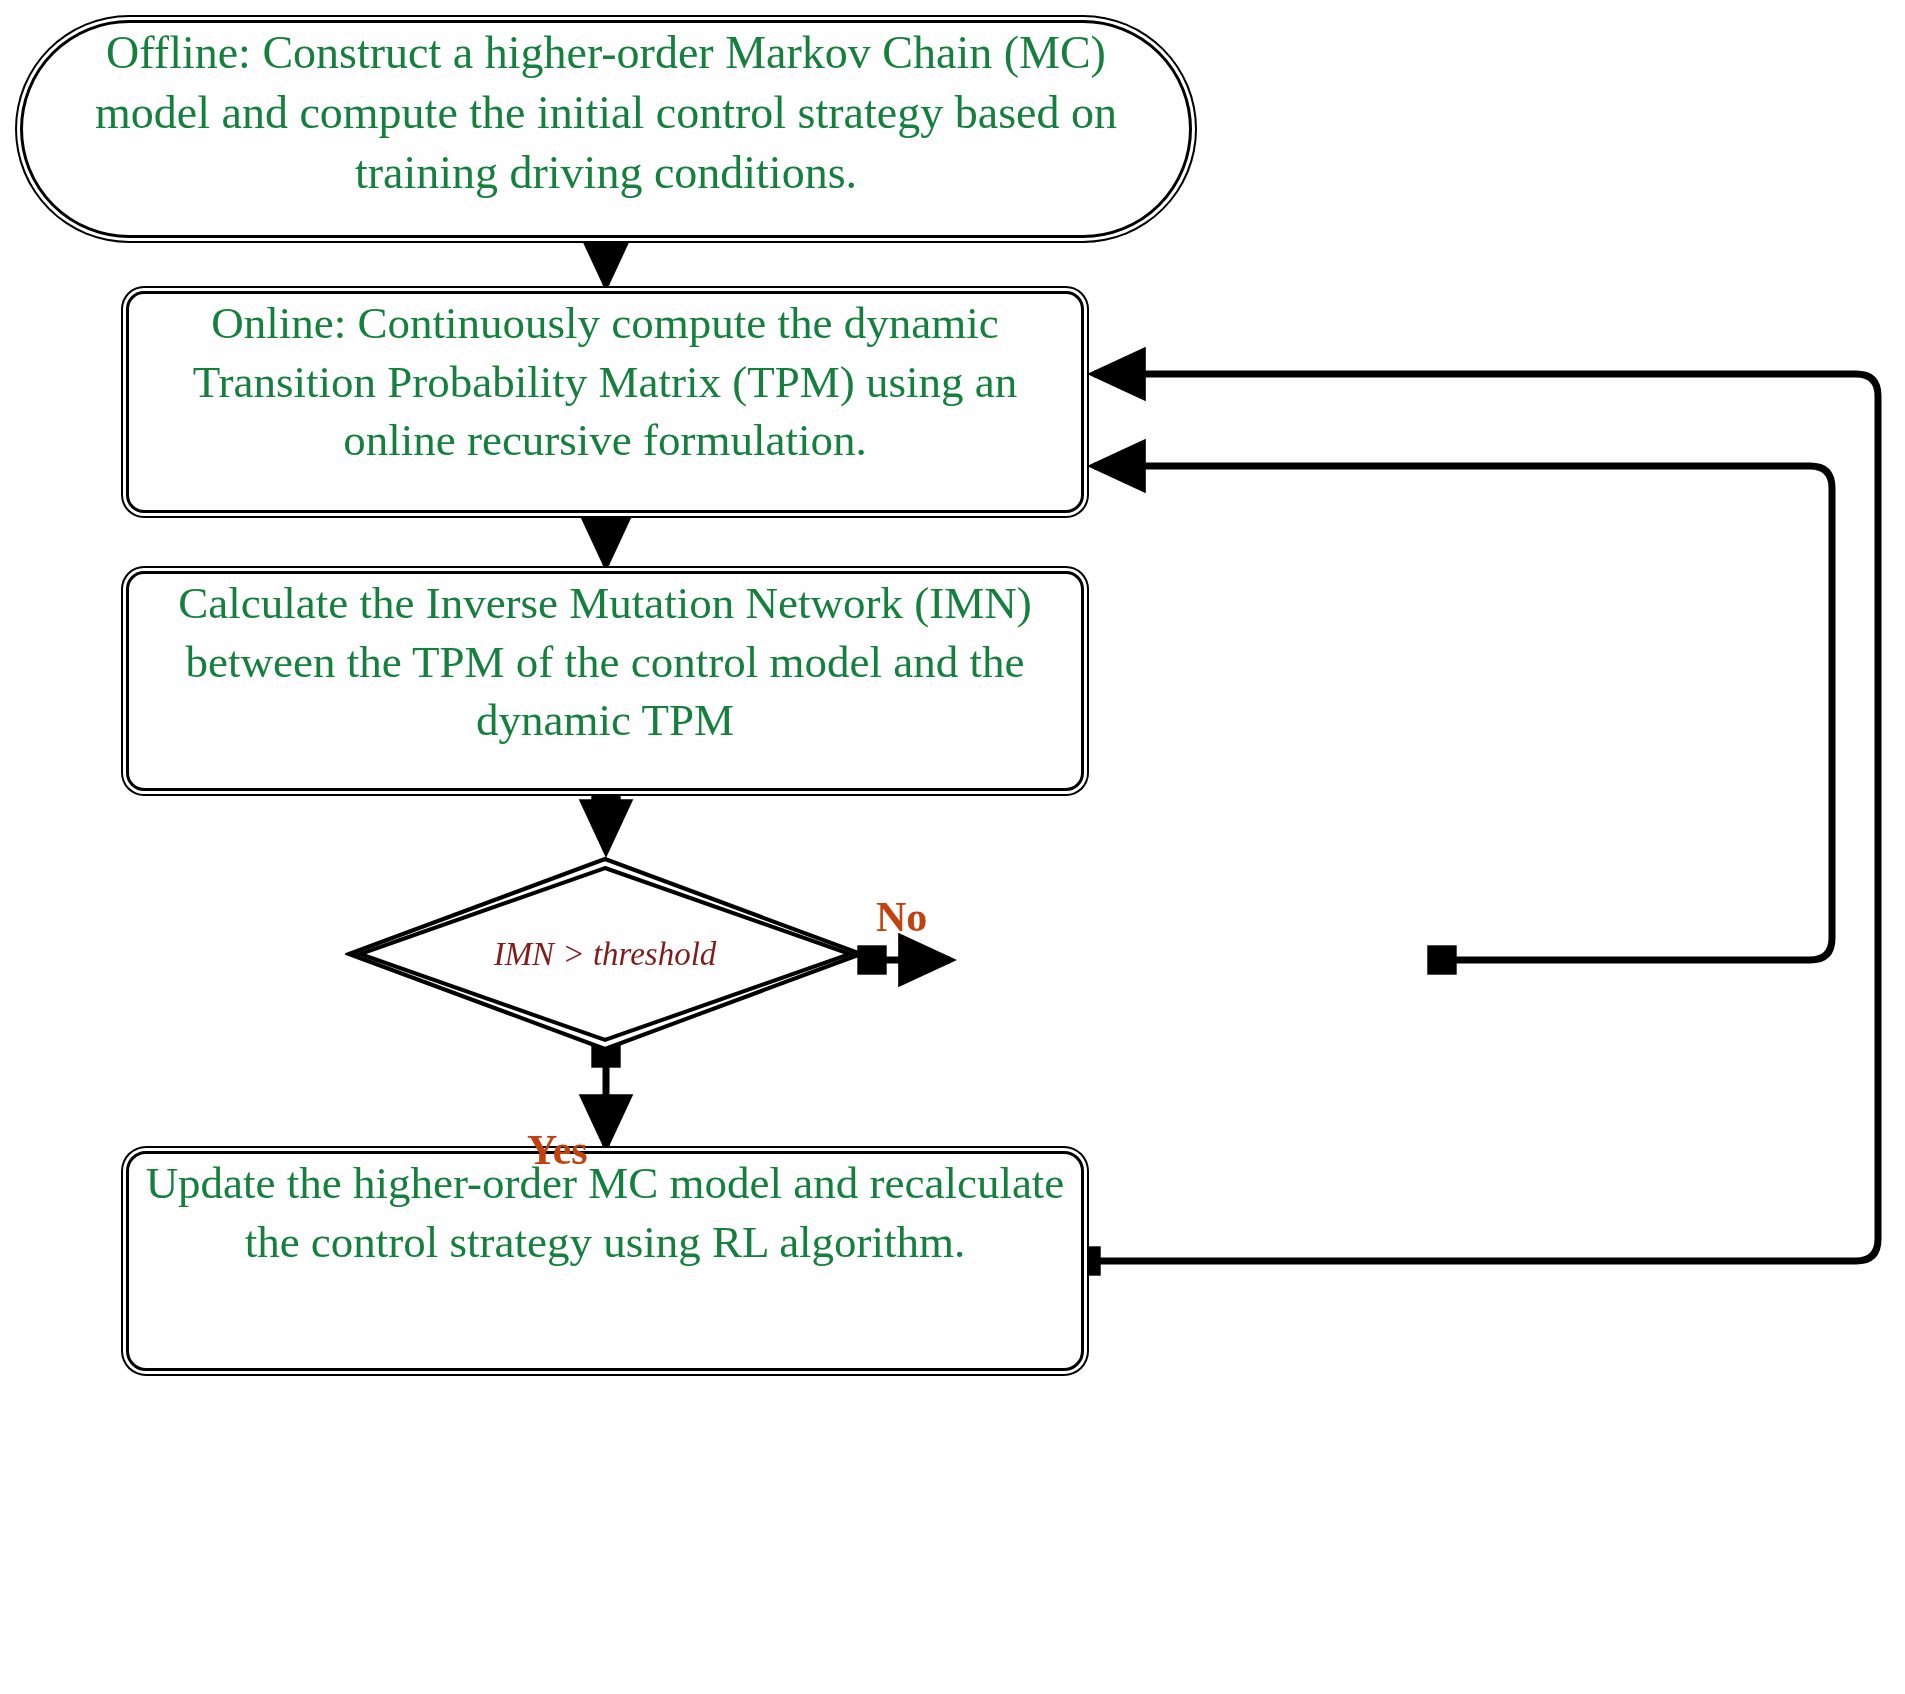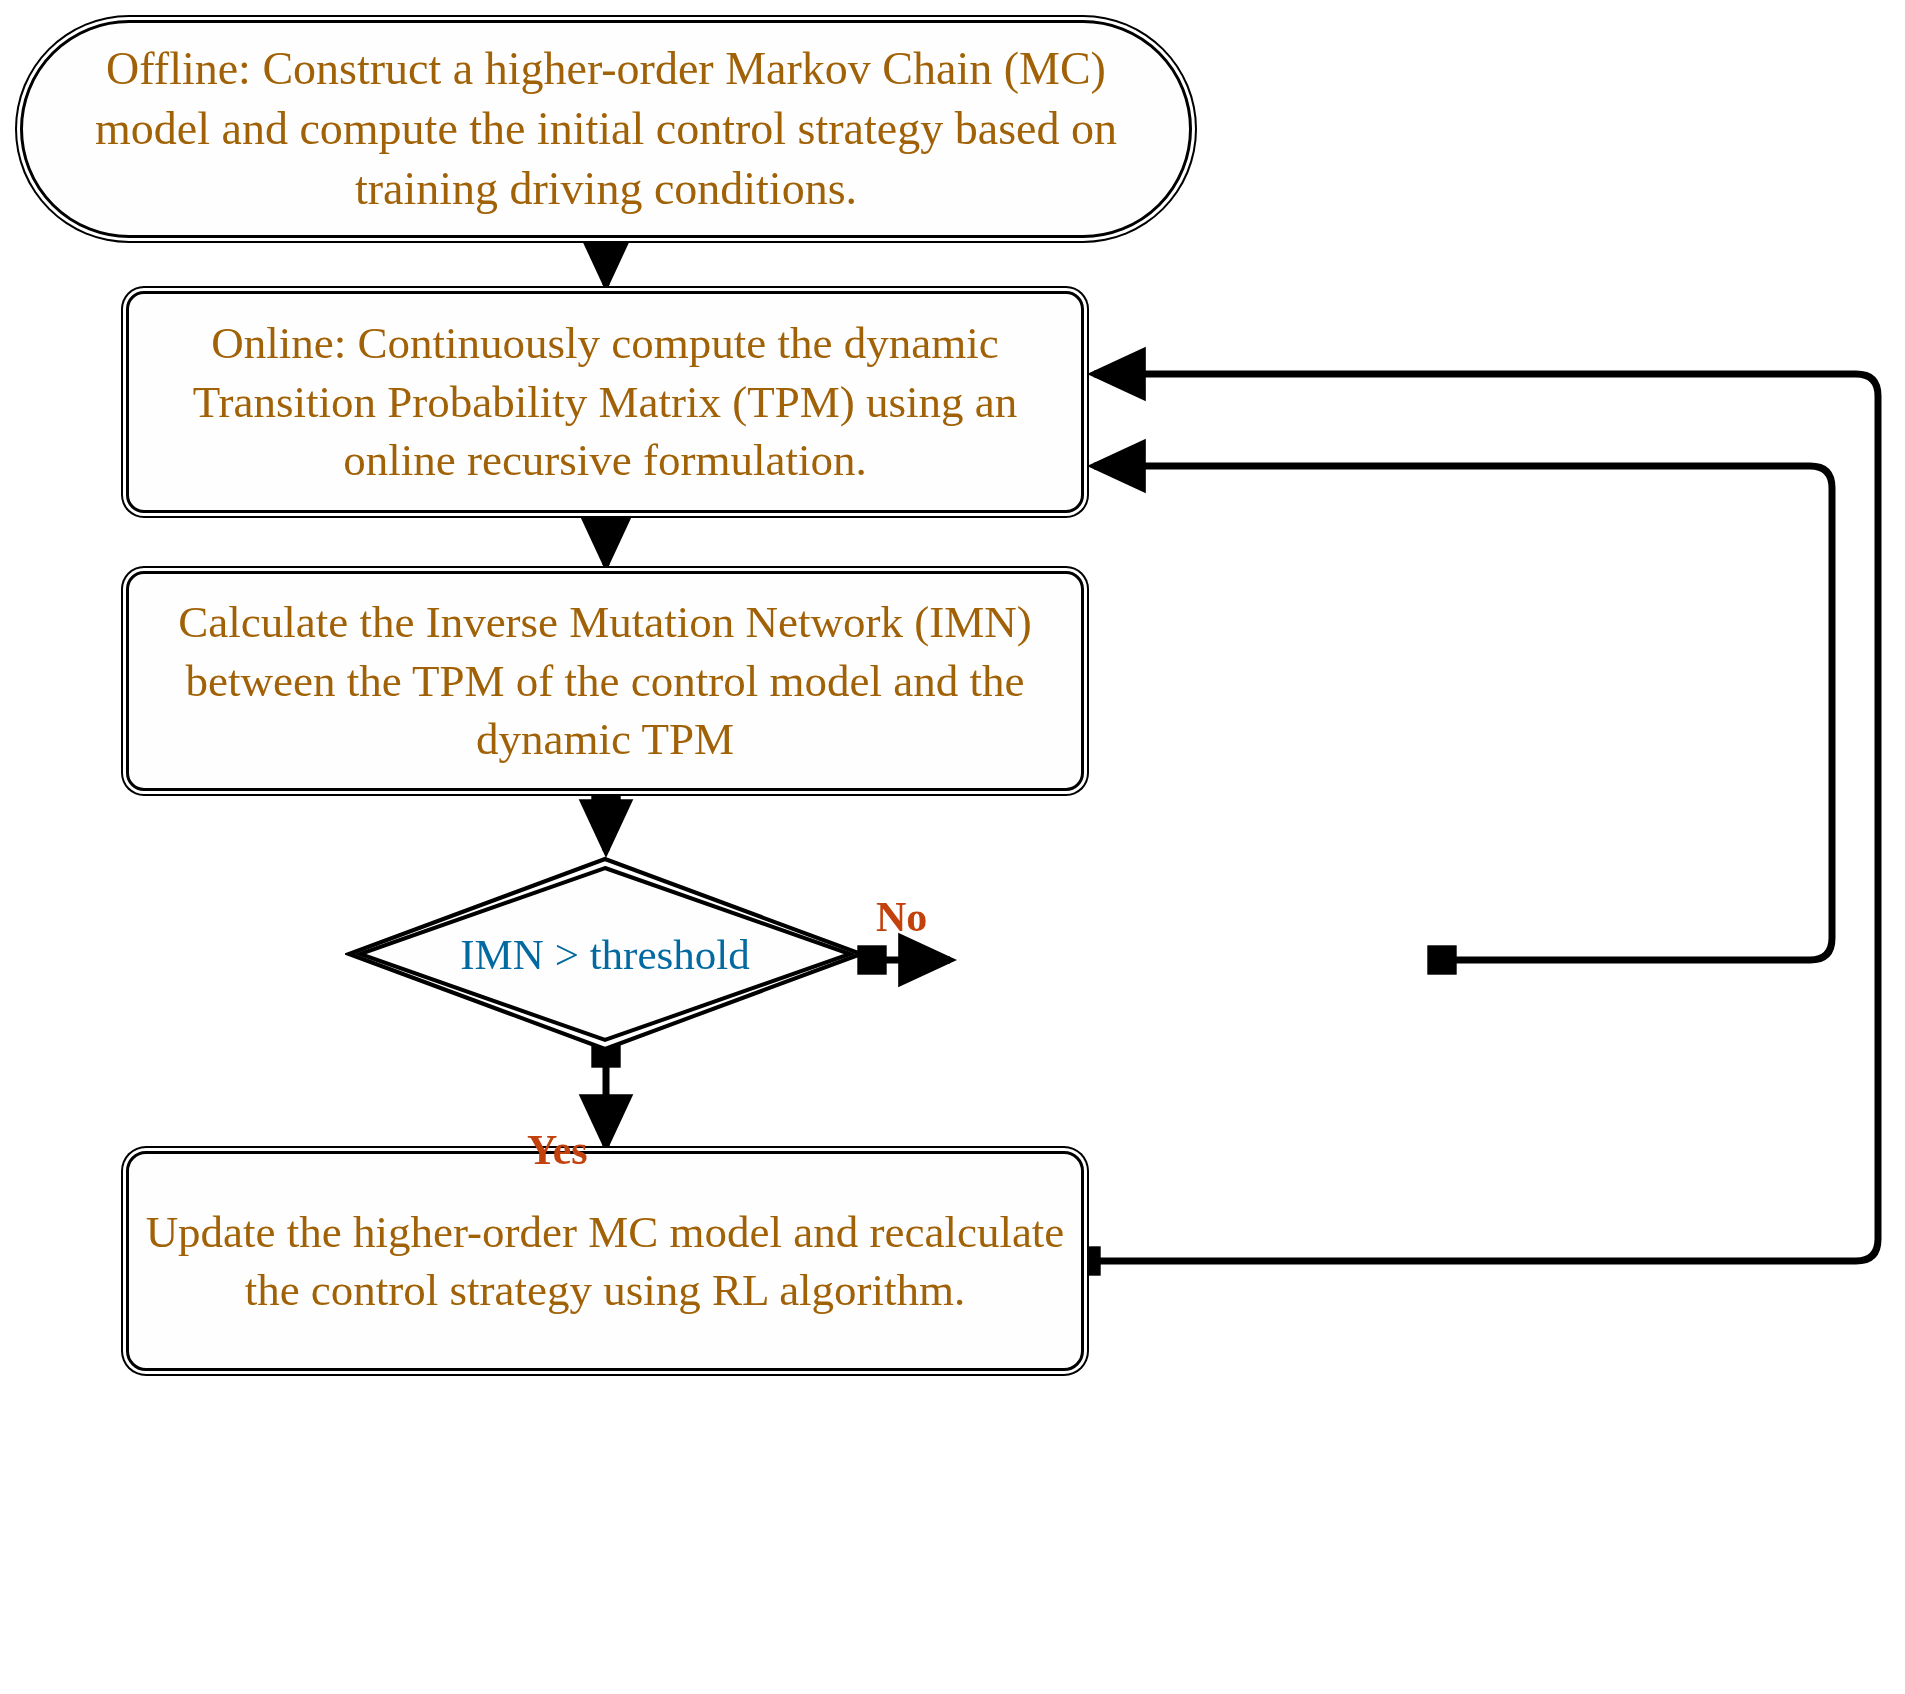--- a/index.html
+++ b/index.html
@@ -6,22 +6,22 @@
   html,body{margin:0;padding:0;background:#ffffff;}
   body{width:1905px;height:1694px;overflow:hidden;
        font-family:"Liberation Serif","DejaVu Serif",serif;}
   #stage{position:relative;width:1905px;height:1694px;background:#fff;}
 
   svg.edges{position:absolute;left:0;top:0;width:1905px;height:1694px;
             pointer-events:none;}
 
   .node{position:absolute;box-sizing:border-box;
         background:#fefefe;
-        display:flex;align-items:center;justify-content:center;
-        text-align:center;color:#a16207;
+        display:flex;justify-content:center;
+        text-align:center;color:#15803d;
         line-height:1.30;
         border:3px solid #000;
         box-shadow:0 0 0 3px #fff, 0 0 0 5px #000;
         z-index:3;}
   .node .txt{display:block;width:100%;padding:0 16px;box-sizing:border-box;}
 
   
   #n-terminal{left:20px;top:20px;width:1172px;height:218px;
               border-radius:115px;font-size:46px;}
   #n-terminal .txt{padding:0 46px;}
@@ -34,22 +34,22 @@
 
   #n-continue{left:956px;top:884px;width:484px;height:152px;
               border-radius:22px;font-size:44px;}
 
   #n-update{left:126px;top:1151px;width:958px;height:220px;
             border-radius:20px;font-size:45px;}
 
   
   #n-decision{position:absolute;left:345px;top:855px;width:520px;height:198px;
               z-index:3;display:flex;align-items:center;justify-content:center;}
-  #n-decision .dlabel{position:relative;z-index:4;font-size:43px;color:#0369a1;
-                      white-space:nowrap;}
+  #n-decision .dlabel{position:relative;z-index:4;font-size:33px;color:#7f1d1d;
+                      white-space:nowrap;font-style:italic;}
   #n-decision svg{position:absolute;left:0;top:0;width:520px;height:198px;z-index:2;}
 
   .edgelabel{position:absolute;font-weight:bold;color:#c2410c;z-index:5;
              font-size:42px;line-height:1;white-space:nowrap;}
   #lbl-no{left:876px;top:896px;}
   #lbl-yes{left:527px;top:1129px;}
 </style>
 </head>
 <body>
 

